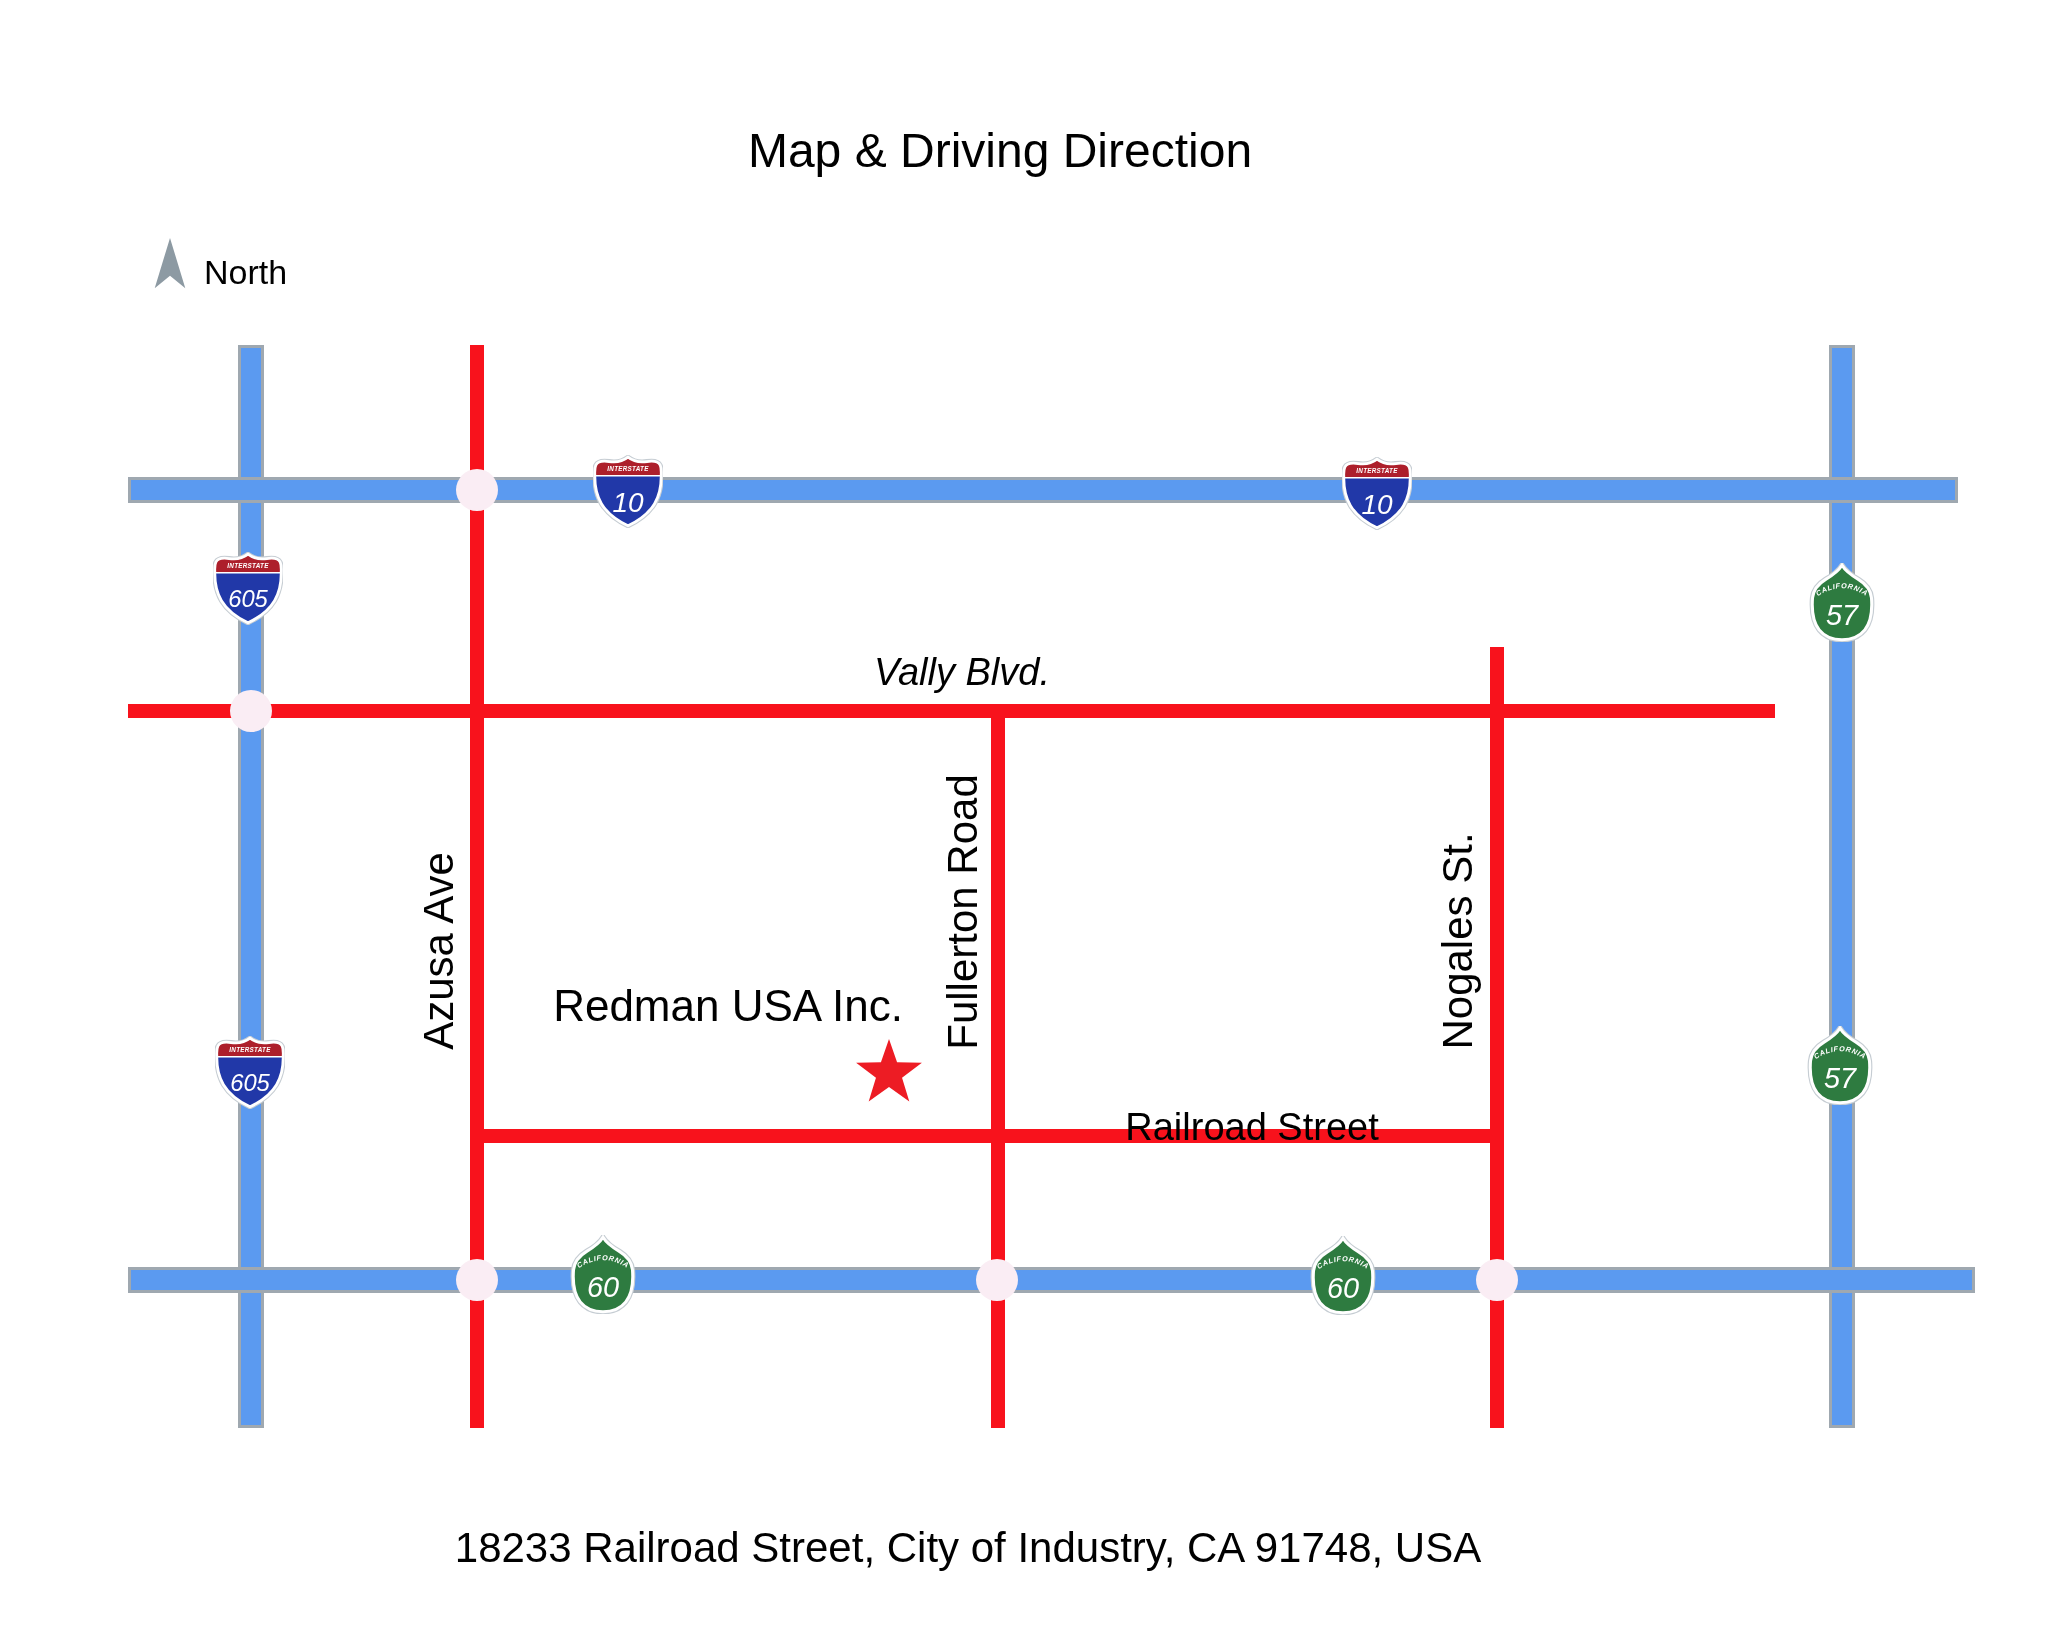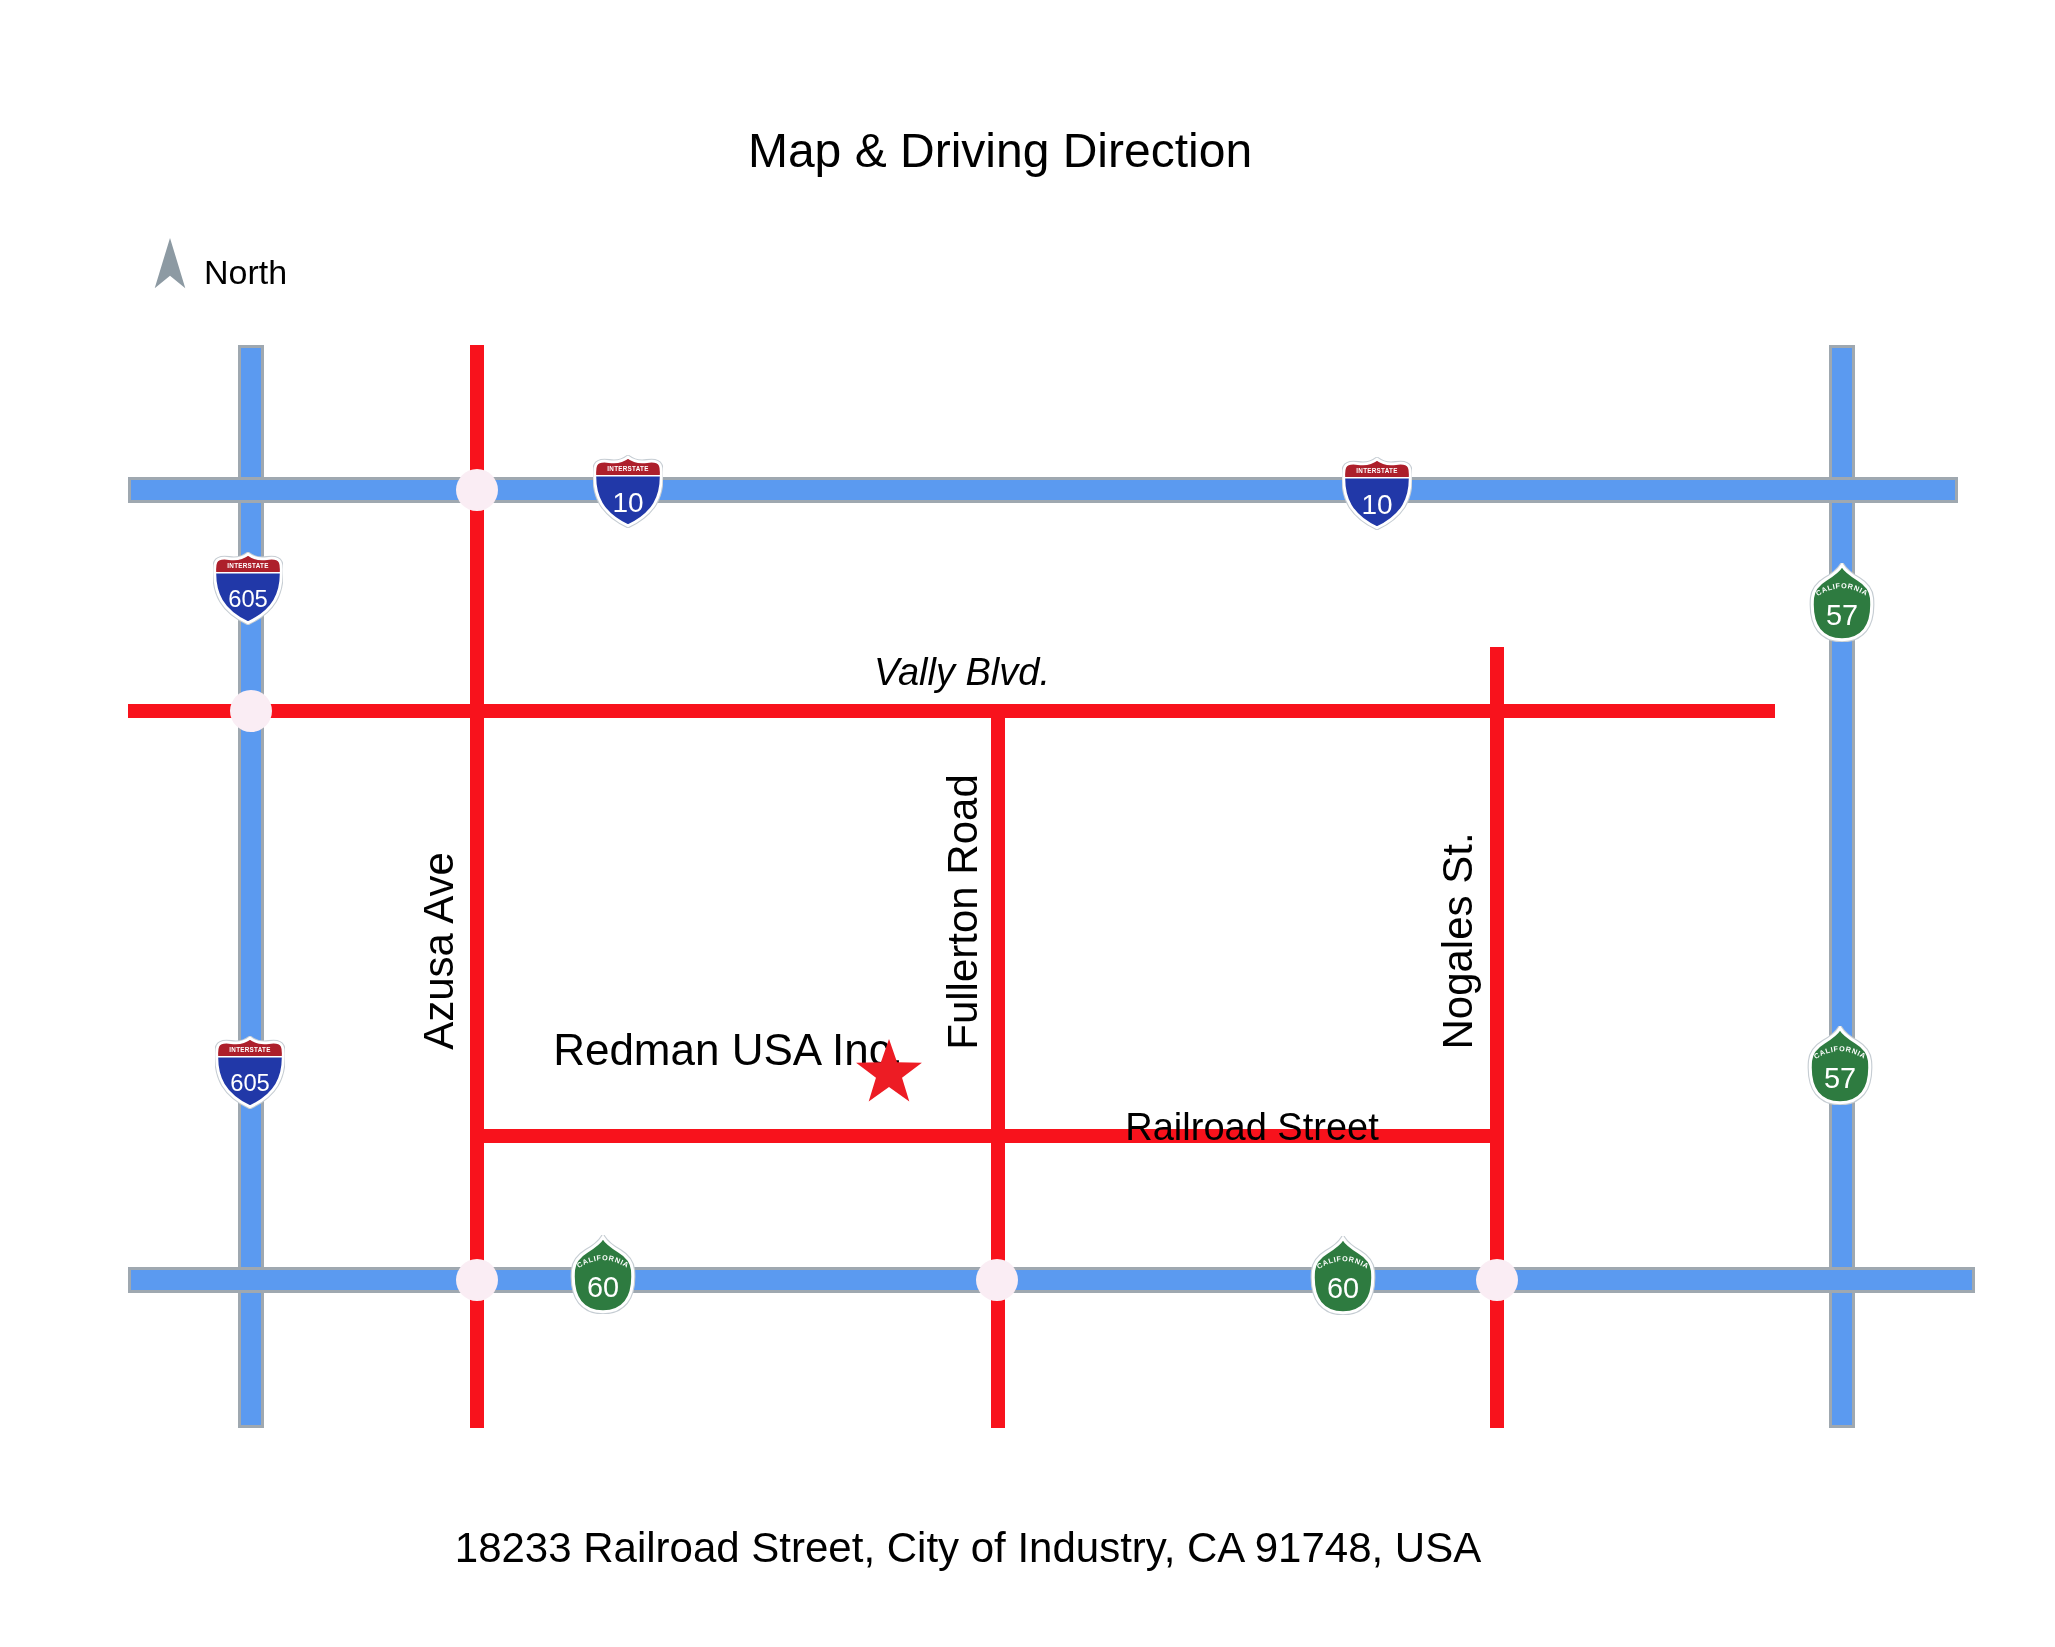--- a/index.html
+++ b/index.html
@@ -14,27 +14,27 @@
   .page-title{
     position:absolute; left:1000px; top:150px; transform:translate(-50%,-50%);
     font-size:48px; white-space:nowrap; z-index:6;
   }
   .north{position:absolute; left:152px; top:236px; z-index:6; display:flex; align-items:flex-end; gap:16px;}
   .north-label{font-size:34px;}
   .road{position:absolute; z-index:1;}
   .road.highway{background:var(--road-blue); border:3px solid var(--road-border); box-sizing:border-box; z-index:1;}
   .road.street{background:var(--road-red); z-index:2;}
   .dot{position:absolute; width:42px; height:42px; border-radius:50%; background:var(--dot); z-index:3;}
-  .shield{position:absolute; z-index:4; line-height:0;}
+  .shield{position:absolute; z-index:4; line-height:0;font-style:italic;}
   .map-label{
     position:absolute; transform:translate(-50%,-50%); white-space:nowrap; z-index:5; color:var(--text);
   }
   .map-label.rot{transform:translate(-50%,-50%) rotate(-90deg);}
   .company-label{
-    position:absolute; transform:translate(-50%,-50%); white-space:nowrap; z-index:5; color:var(--text);margin-top:44px;
+    position:absolute; transform:translate(-50%,-50%); white-space:nowrap; z-index:5; color:var(--text);
   }
   .star{position:absolute; z-index:5; line-height:0;}
   .address{
     position:absolute; left:968px; top:1548px; transform:translate(-50%,-50%);
     font-size:42px; white-space:nowrap; z-index:6;
   }
 </style>
 </head>
 <body>
 

